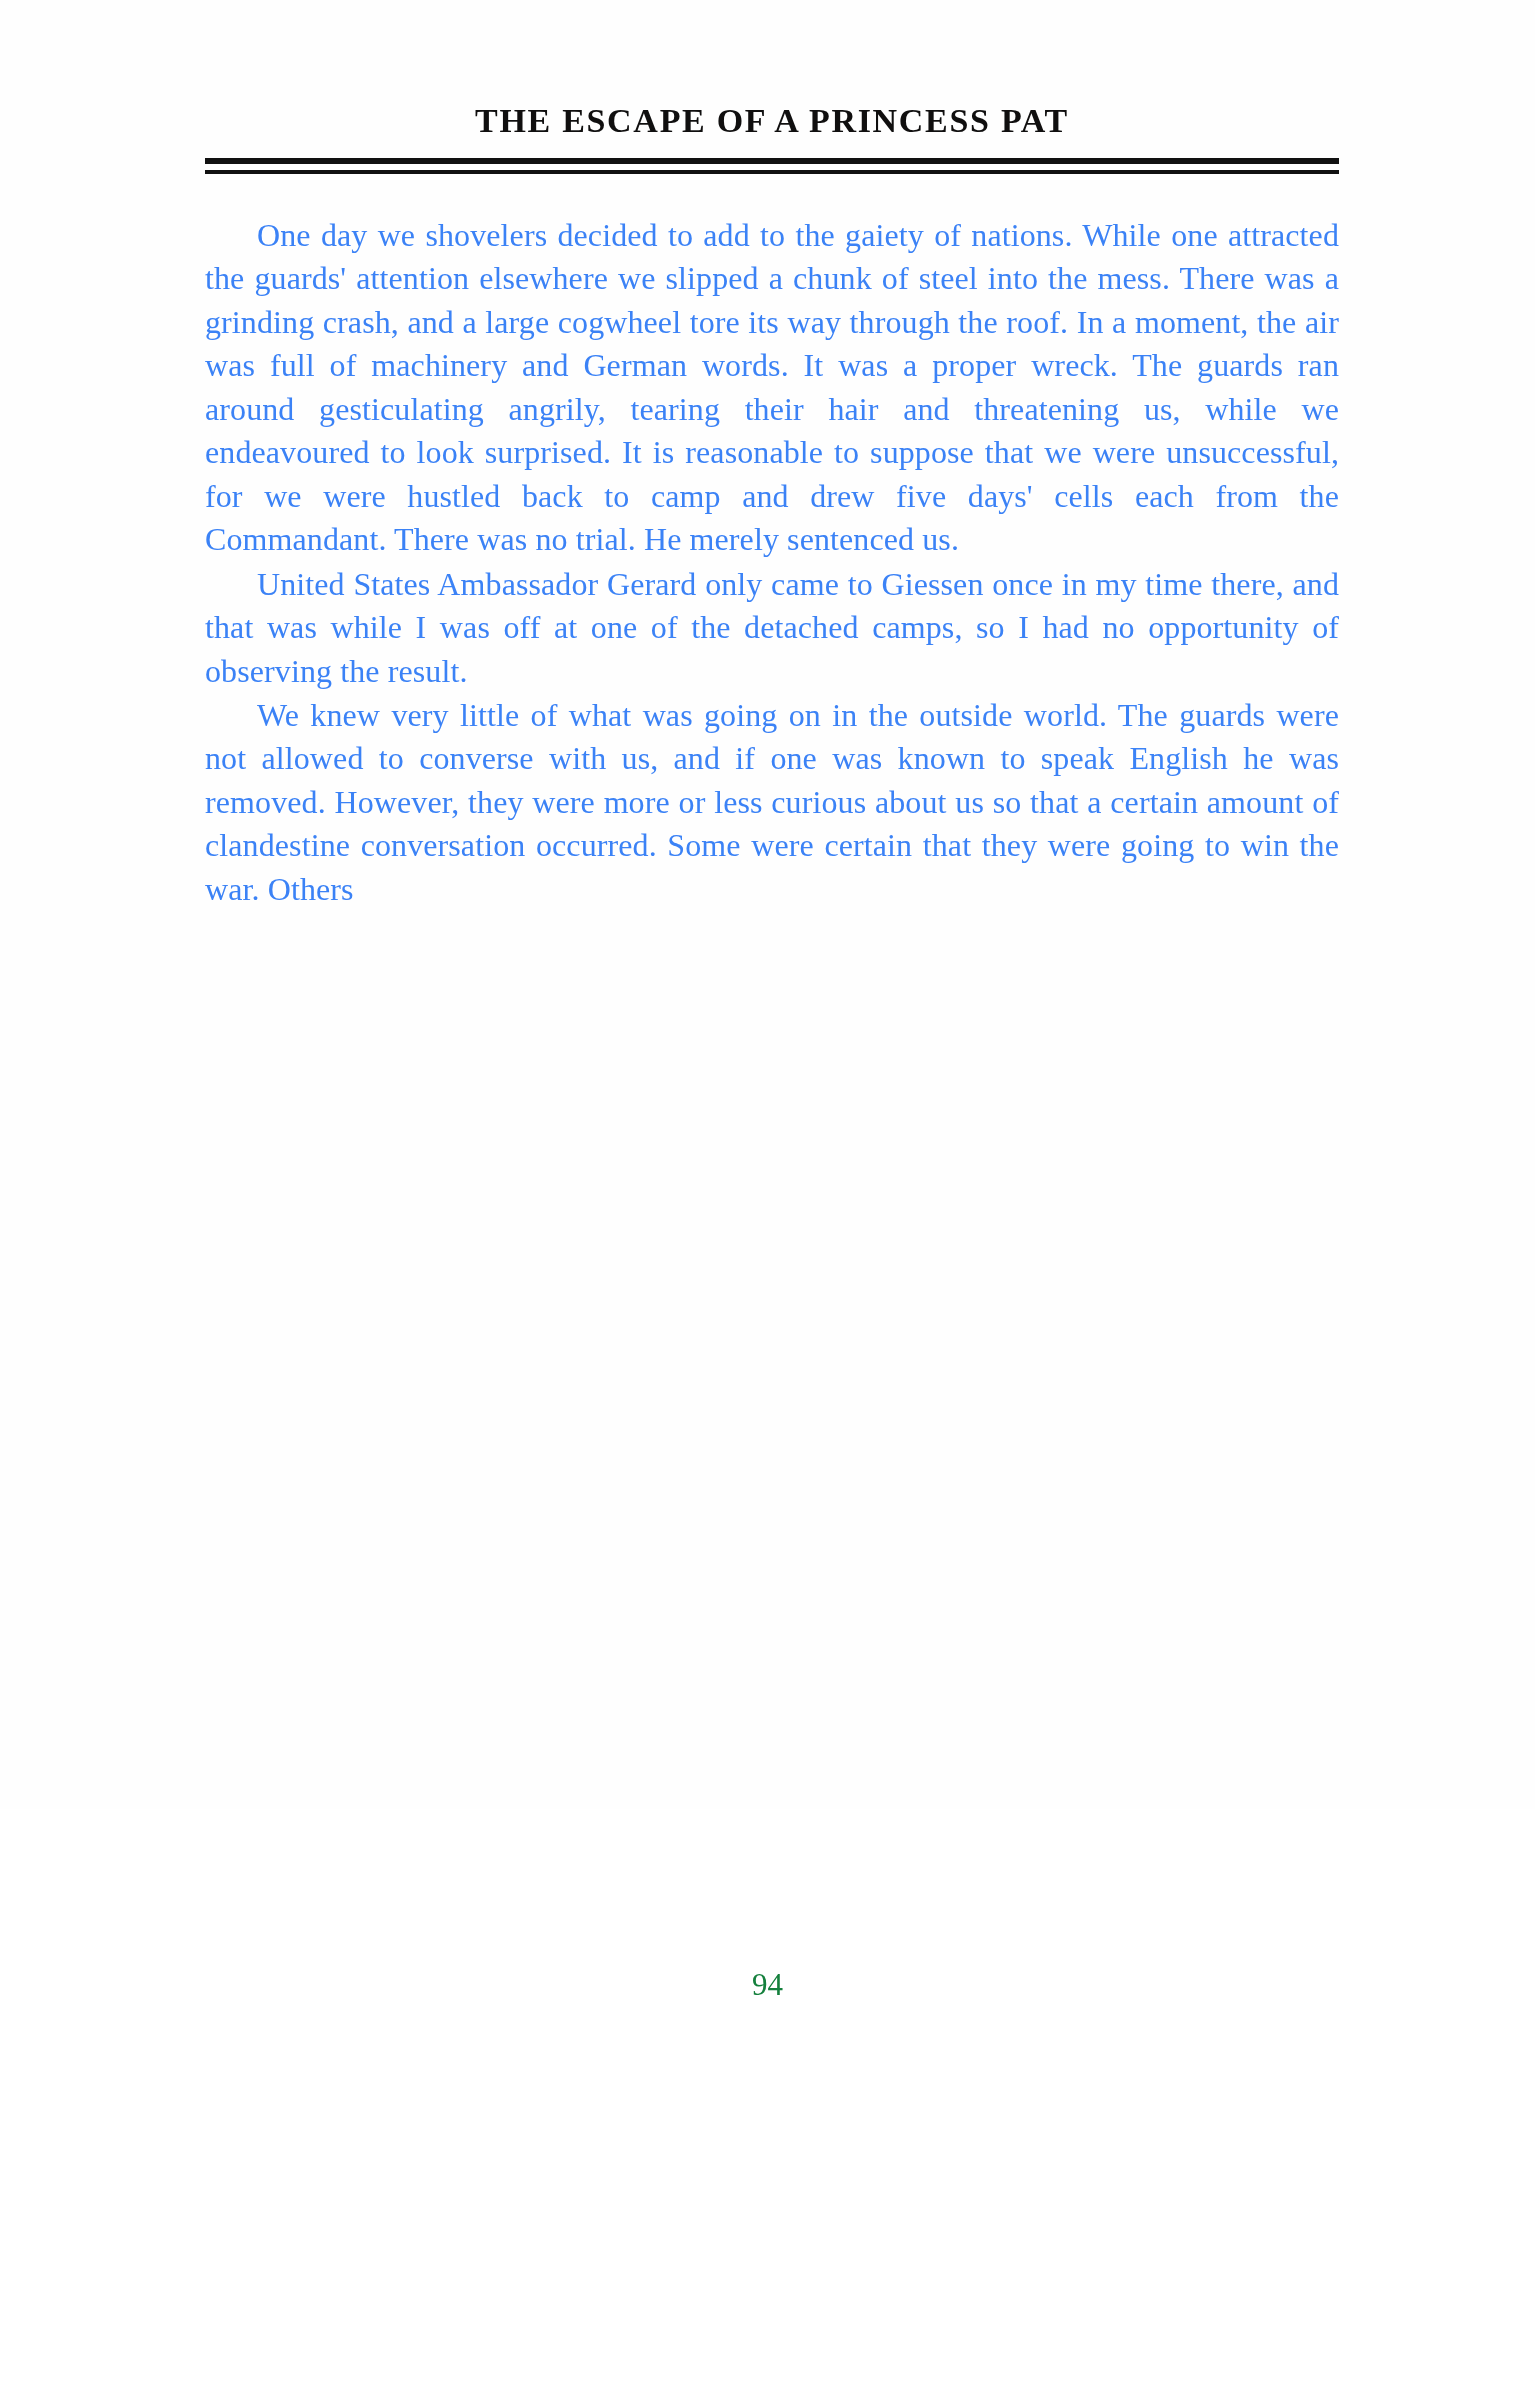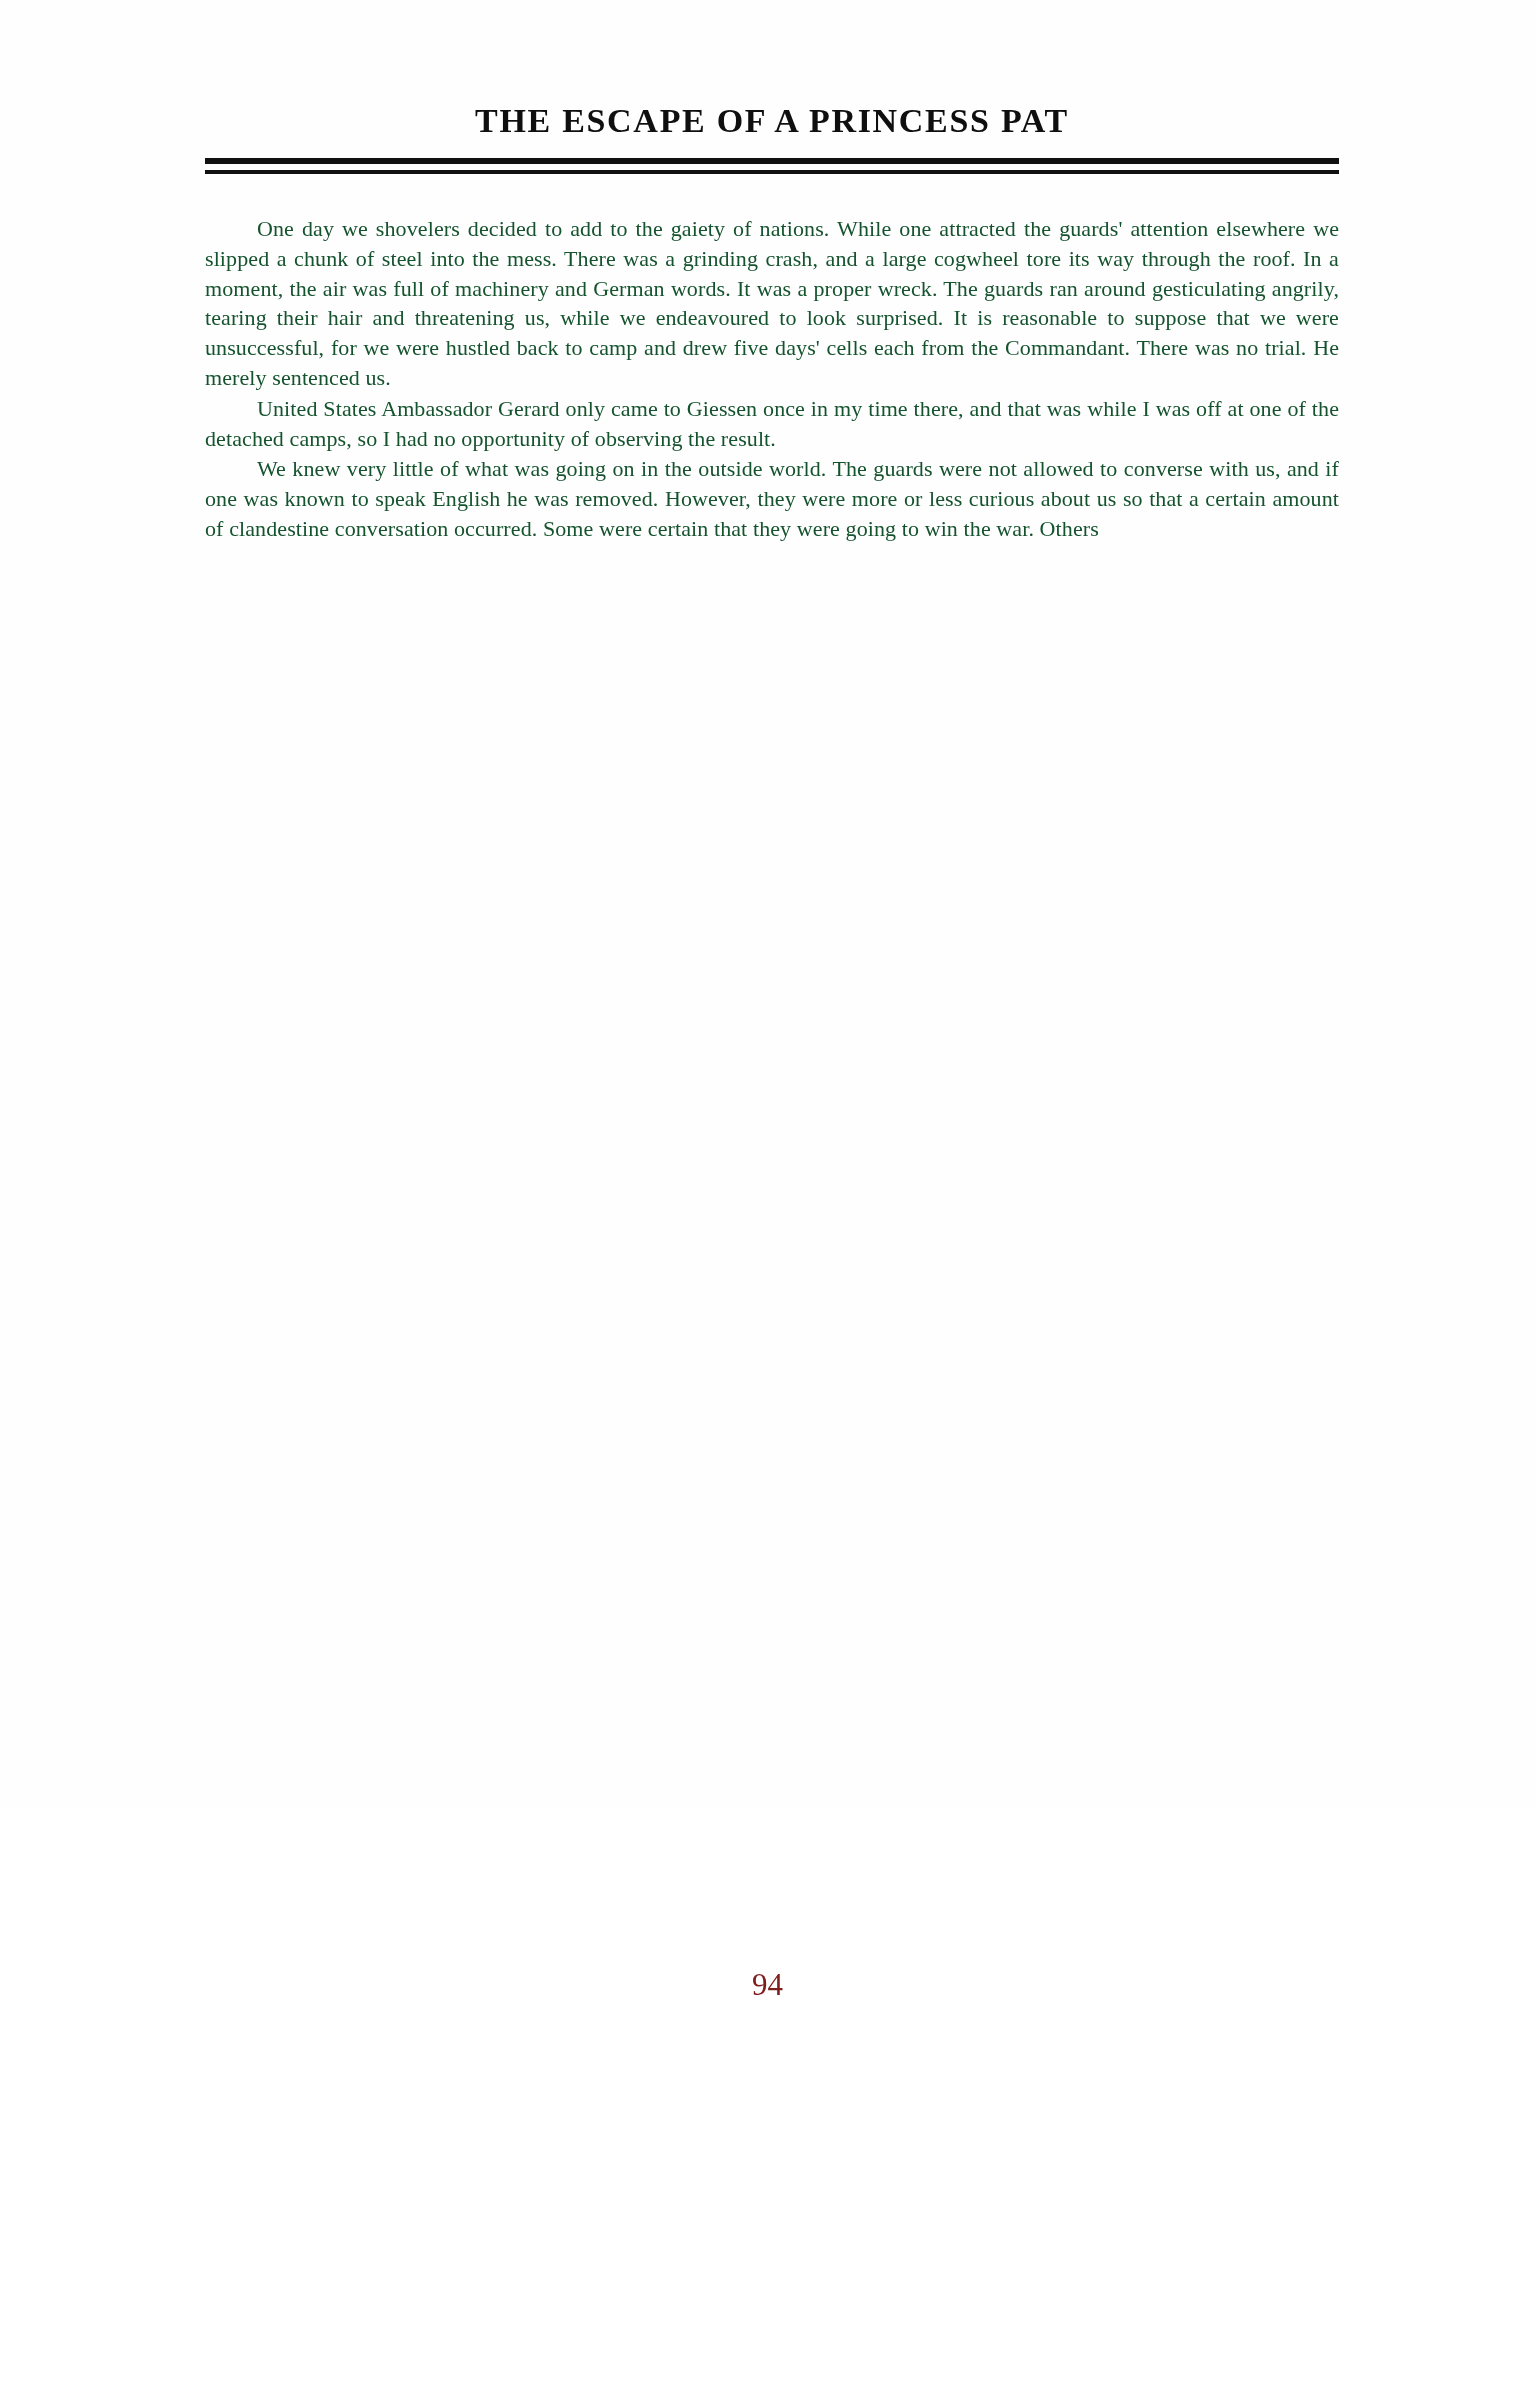--- a/index.html
+++ b/index.html
@@ -52,43 +52,43 @@
   .rule-gap {
     height: 5.5px;
     background: transparent;
   }
   .rule-thin {
     height: 4.1px;
     background: #111111;
     width: 100%;
   }
   .body-text {
-    font-size: 22px;
+    font-size: 32px;
     line-height: 1.36;
     text-align: justify;
     text-justify: inter-word;
-    color: #14532d;
+    color: #3b82f6;
     letter-spacing: 0.1px;
     margin-top: 40px;
   }
   .body-text p {
     margin: 0;
     text-indent: 52px;
   }
   .body-text p + p {
     margin-top: 0.7px;
   }
   .folio {
     position: absolute;
     left: 0;
     top: 1967px;
     width: 1535px;
     text-align: center;
     font-size: 31px;
-    color: #7f1d1d;
+    color: #15803d;
     font-family: "Liberation Serif", serif;
   }
 </style>
 </head>
 <body>
 
 <div class="page">
 
   <div class="content">
 

